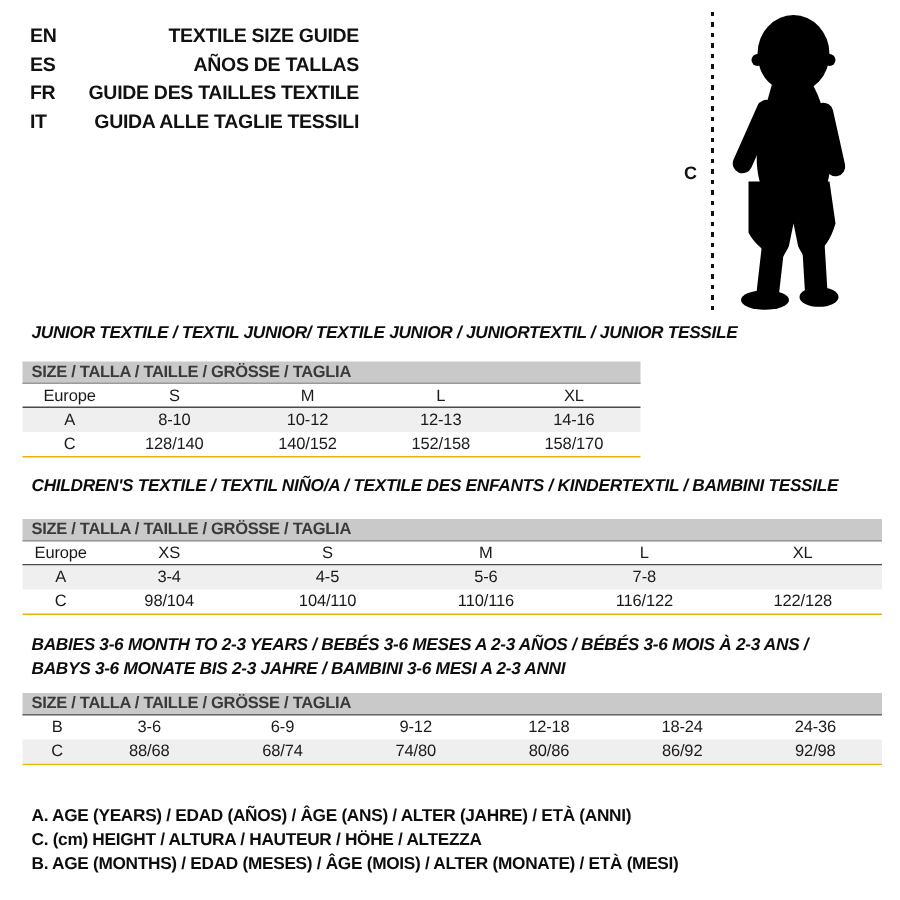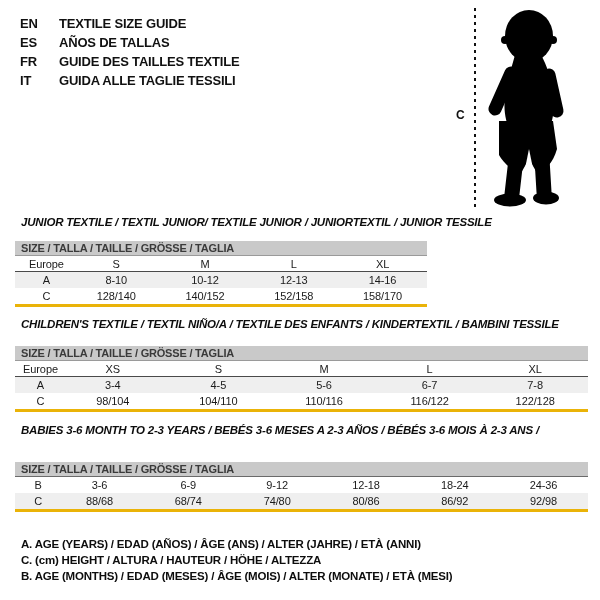--- a/index.html
+++ b/index.html
@@ -10,21 +10,21 @@
     color: #1c1c1c;
     overflow: hidden;
   }
 
   
   .lang-list {
     position: absolute; left: 20px; top: 14px;
     font-size: 13px; font-weight: bold; color: #111;
     letter-spacing: -0.2px;
   }
-  .lang-row { display: flex; height: 19px; line-height: 19px; }
+  .lang-row { display: flex; height: 19px; line-height: 19px; justify-content: space-between; }
   .lang-code { width: 39px; }
 
   
   .figure-area { position: absolute; left: 452px; top: 6px; width: 146px; height: 206px; }
   .measure-label {
     position: absolute; left: 4px; top: 102px;
     font-size: 12px; font-weight: bold; color: #111;
   }
   .measure-line {
     position: absolute; left: 22px; top: 2px; width: 2px; height: 202px;
@@ -33,21 +33,21 @@
   .baby-svg { position: absolute; left: 31px; top: 3px; }
 
   
   .section-title {
     position: absolute; left: 21px;
     font-size: 11.5px; font-weight: bold; color: #0d0d0d;
     letter-spacing: -0.2px; line-height: 15.5px; font-style: italic;
   }
 
   
-  .size-table { position: absolute; left: 15px; border-bottom: 3px solid #eab308; }
+  .size-table { position: absolute; left: 15px; border-bottom: 1px solid #eab308; }
   .size-bar {
     height: 15px; line-height: 15px;
     background: #c9c9c9; border-bottom: 1px solid #9a9a9a;
     padding-left: 6px;
     font-size: 11px; font-weight: bold; color: #3a3a3a;
     letter-spacing: -0.2px;
   }
   .trow { display: flex; height: 16px; line-height: 16px; font-size: 11px; color: #1a1a1a; letter-spacing: -0.1px; }
   .trow.head-row { border-bottom: 1px solid #4a4a4a; }
   .trow.alt { background: #efefef; }
@@ -152,35 +152,35 @@
     <span class="cell val">S</span>
     <span class="cell val">M</span>
     <span class="cell val">L</span>
     <span class="cell val">XL</span>
   </div>
   <div class="trow alt">
     <span class="cell label">A</span>
     <span class="cell val">3-4</span>
     <span class="cell val">4-5</span>
     <span class="cell val">5-6</span>
-    <span class="cell val">6-7</span>
     <span class="cell val">7-8</span>
   </div>
   <div class="trow">
     <span class="cell label">C</span>
     <span class="cell val">98/104</span>
     <span class="cell val">104/110</span>
     <span class="cell val">110/116</span>
     <span class="cell val">116/122</span>
     <span class="cell val">122/128</span>
   </div>
 </div>
 
 <div class="section-title" style="top:423px;">
   <div>BABIES 3-6 MONTH TO 2-3 YEARS / BEBÉS 3-6 MESES A 2-3 AÑOS / BÉBÉS 3-6 MOIS À 2-3 ANS /</div>
+  <div>BABYS 3-6 MONATE BIS 2-3 JAHRE / BAMBINI 3-6 MESI A 2-3 ANNI</div>
 </div>
 <div class="size-table t3">
   <div class="size-bar" style="border-bottom-color:#6a6a6a;">SIZE / TALLA / TAILLE / GRÖSSE / TAGLIA</div>
   <div class="trow">
     <span class="cell label">B</span>
     <span class="cell val">3-6</span>
     <span class="cell val">6-9</span>
     <span class="cell val">9-12</span>
     <span class="cell val">12-18</span>
     <span class="cell val">18-24</span>

